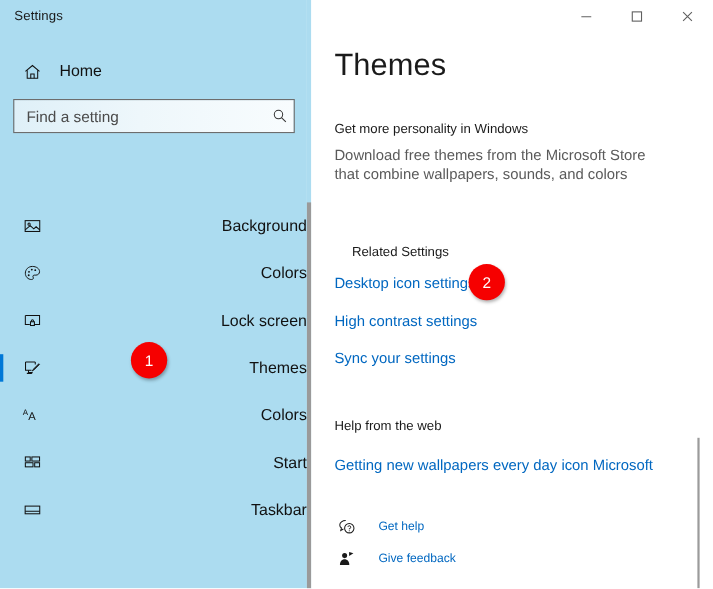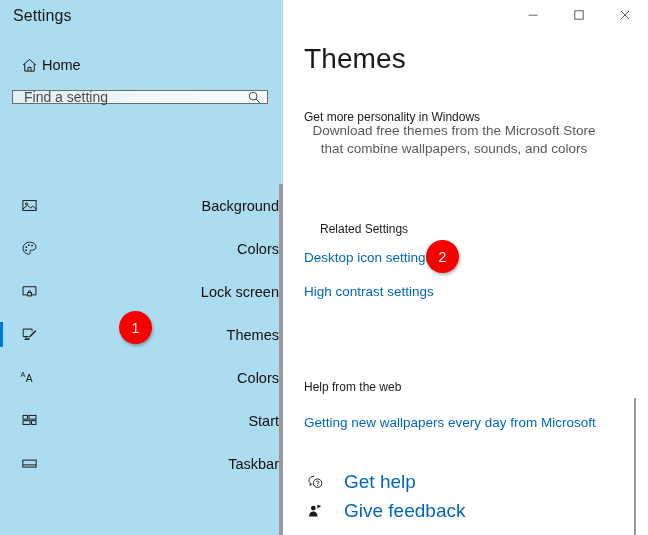--- a/index.html
+++ b/index.html
@@ -48,21 +48,21 @@
     top: 184px;
     width: 4px;
     height: 351px;
     background: #9a9a9a;
   }
 
   #app-title {
     position: absolute;
     left: 13px;
     top: 7px;
-    font-size: 16px;
+    font-size: 12px;
     color: #1a1a1a;
     letter-spacing: 0.1px;
   }
 
   #home-row {
     position: absolute;
     left: 0;
     top: 50px;
     width: 279px;
     height: 30px;
@@ -72,32 +72,33 @@
   }
   #home-row .nav-icon {
     width: 26px;
     margin-left: 16px;
     display: flex;
     align-items: center;
     justify-content: center;
     color: #111;
   }
   #home-row .nav-label {
+    margin-left: 12px;
     font-size: 14.5px;
     color: #111;
     text-align: center;
   }
 
   
   #search-box {
     position: absolute;
     left: 12px;
     top: 90px;
     width: 256px;
-    height: 14px;
+    height: 31px;
     box-sizing: border-box;
     border: 1px solid #6d6d6d;
     background: linear-gradient(to right, #dff0f8 0%, #eef7fb 45%, #f8fcfe 100%);
     display: flex;
     align-items: center;
   }
   #search-input {
     border: 0;
     outline: none;
     background: transparent;
@@ -236,21 +237,21 @@
   }
   .help-row .help-icon {
     width: 22px;
     display: flex;
     align-items: center;
     justify-content: center;
     color: #1a1a1a;
   }
   .help-row .help-link {
     margin-left: 18px;
-    font-size: 19px;
+    font-size: 11px;
     color: #0067C0;
     text-decoration: none;
     cursor: pointer;
     text-align: right;
   }
 
   
   #content-scrollbar {
     position: absolute;
     left: 351px;
@@ -425,30 +426,31 @@
       <div class="win-btn">
         <svg width="12" height="12" viewBox="0 0 12 12">
             <path d="M2 2 L10 10 M10 2 L2 10" stroke="currentColor" stroke-width="1"></path>
           </svg>
       </div>
     </div>
 
     <div id="page-title">Themes</div>
 
     <div class="section-head" style="top:110px;">Get more personality in Windows</div>
-    <div class="body-text" style="top:122px;text-align:center;">Download free themes from the Microsoft Store that combine wallpapers, sounds, and colors</div>
+    <div class="body-text" style="top:132px;">Download free themes from the Microsoft Store that combine wallpapers, sounds, and colors</div>
 
     <div class="section-head" style="top:222px;margin-left:16px;">Related Settings</div>
 
     <a class="link" style="top:250px;" href="#">Desktop icon settings</a>
     <a class="link" style="top:284px;" href="#">High contrast settings</a>
+    <a class="link" style="top:318px;" href="#">Sync your settings</a>
 
     <div class="section-head" style="top:380px;text-align:right;">Help from the web</div>
 
-    <a class="link" style="top:415px;" href="#">Getting new wallpapers every day from Microsoft</a>
+    <a class="link" style="top:415px;" href="#">Getting new wallpapers every day icon Microsoft</a>
 
     <div class="help-row" style="top:471px;">
       <span class="help-icon">
         <svg width="17" height="16" viewBox="0 0 20 18" fill="none" stroke="currentColor" stroke-width="1.1">
           <path d="M8.6 2.2 C5.0 2.2 2.2 4.3 2.2 6.9 C2.2 8.2 2.9 9.4 4.0 10.2 L3.3 12.8 L6.1 11.2"></path>
           <circle cx="12.4" cy="10.4" r="5.0" fill="#ffffff"></circle>
           <path d="M10.9 8.9 A1.55 1.55 0 1 1 12.4 10.9 V11.5" stroke-width="1.05"></path>
           <circle cx="12.4" cy="13.1" r="0.62" fill="currentColor" stroke="none"></circle>
         </svg>
       </span>

